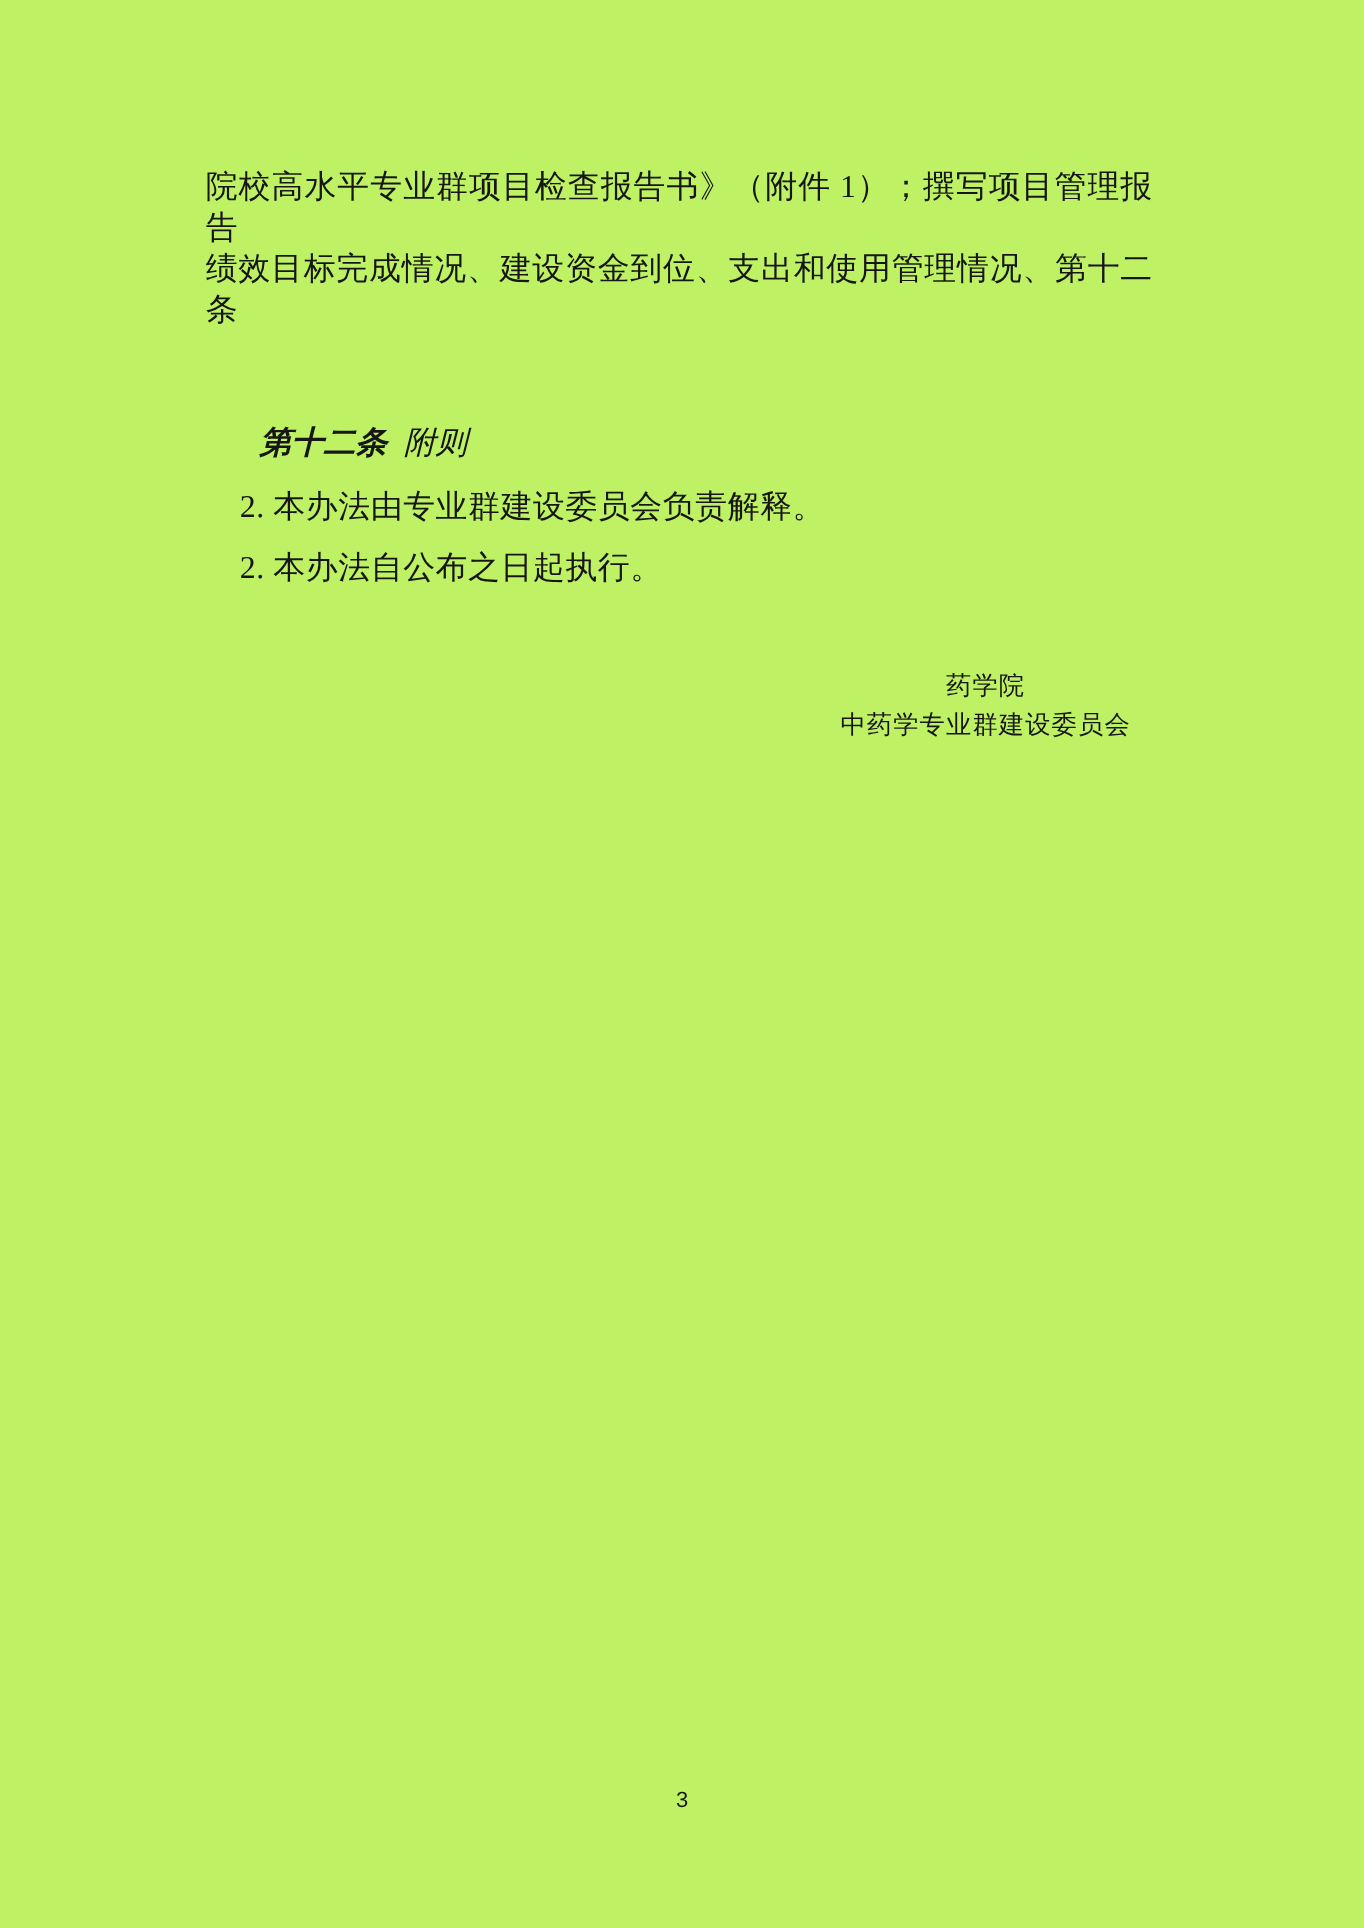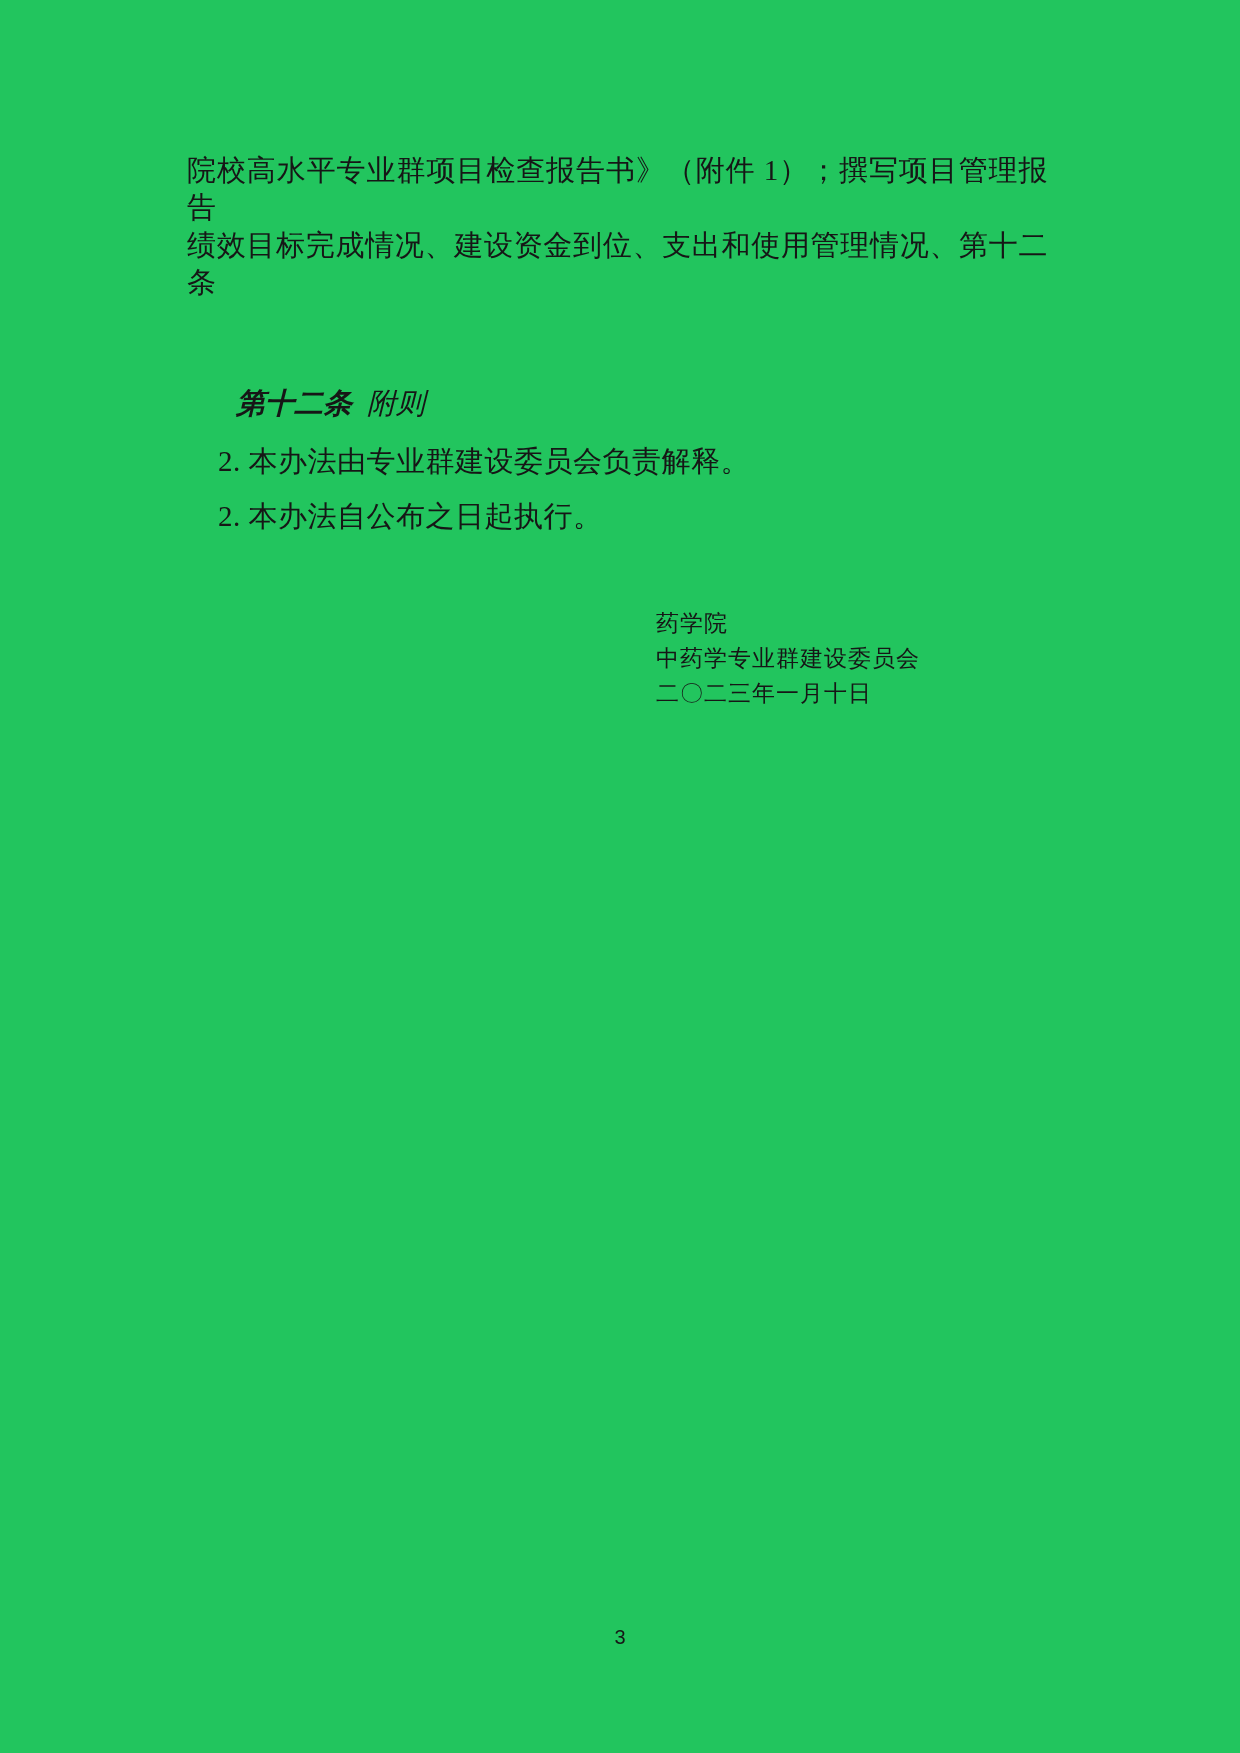--- a/index.html
+++ b/index.html
@@ -5,21 +5,21 @@
   html, body {
     margin: 0;
     padding: 0;
     background: #e8e8e8;
   }
   .page {
     position: relative;
     width: 1240px;
     height: 1753px;
     margin: 0 auto;
-    background: #22c55e;
+    background: #bef264;
     color: #161616;
     font-family: "Liberation Serif", "DejaVu Serif", serif;
     overflow: hidden;
   }
   
   .body-paragraph {
     position: absolute;
     left: 187px;
     top: 152px;
     width: 861px;
@@ -62,21 +62,21 @@
     letter-spacing: 0.5px;
   }
   .list-item.item-1 { top: 442px; }
   .list-item.item-2 { top: 497px; }
   
   .signature-block {
     position: absolute;
     left: 656px;
     top: 606px;
     width: 480px;
-    text-align: left;
+    text-align: center;
     font-size: 23px;
     line-height: 35px;
     letter-spacing: 1px;
   }
   
   .page-footer {
     position: absolute;
     left: 0;
     top: 1624px;
     width: 1240px;
@@ -99,18 +99,17 @@
   <div class="section-heading">
     <span class="term">第十二条</span><span class="title">附则</span>
   </div>
 
   <div class="list-item item-1">2. 本办法由专业群建设委员会负责解释。</div>
   <div class="list-item item-2">2. 本办法自公布之日起执行。</div>
 
   <div class="signature-block">
     <div>药学院</div>
     <div>中药学专业群建设委员会</div>
-    <div>二〇二三年一月十日</div>
   </div>
 
   <div class="page-footer">3</div>
 
 </div>
 
 </body></html>

